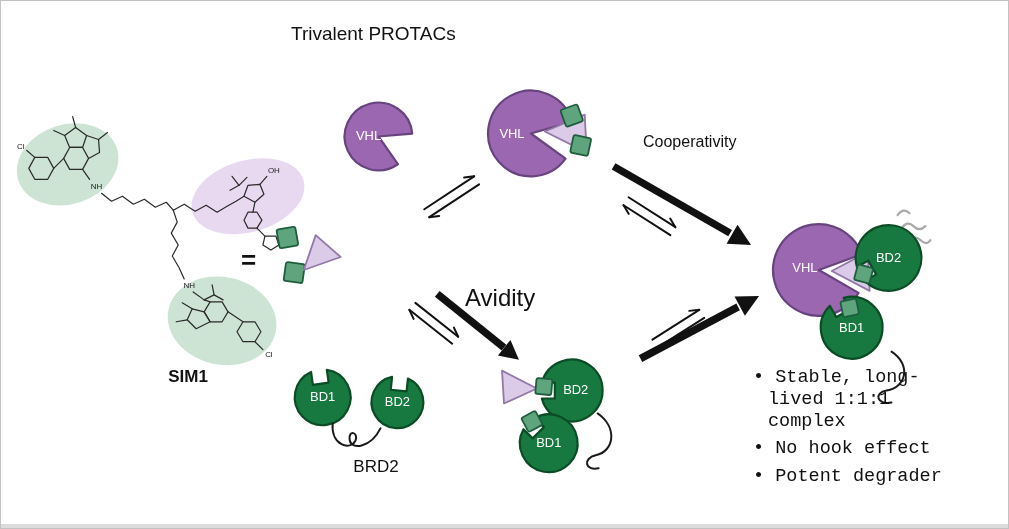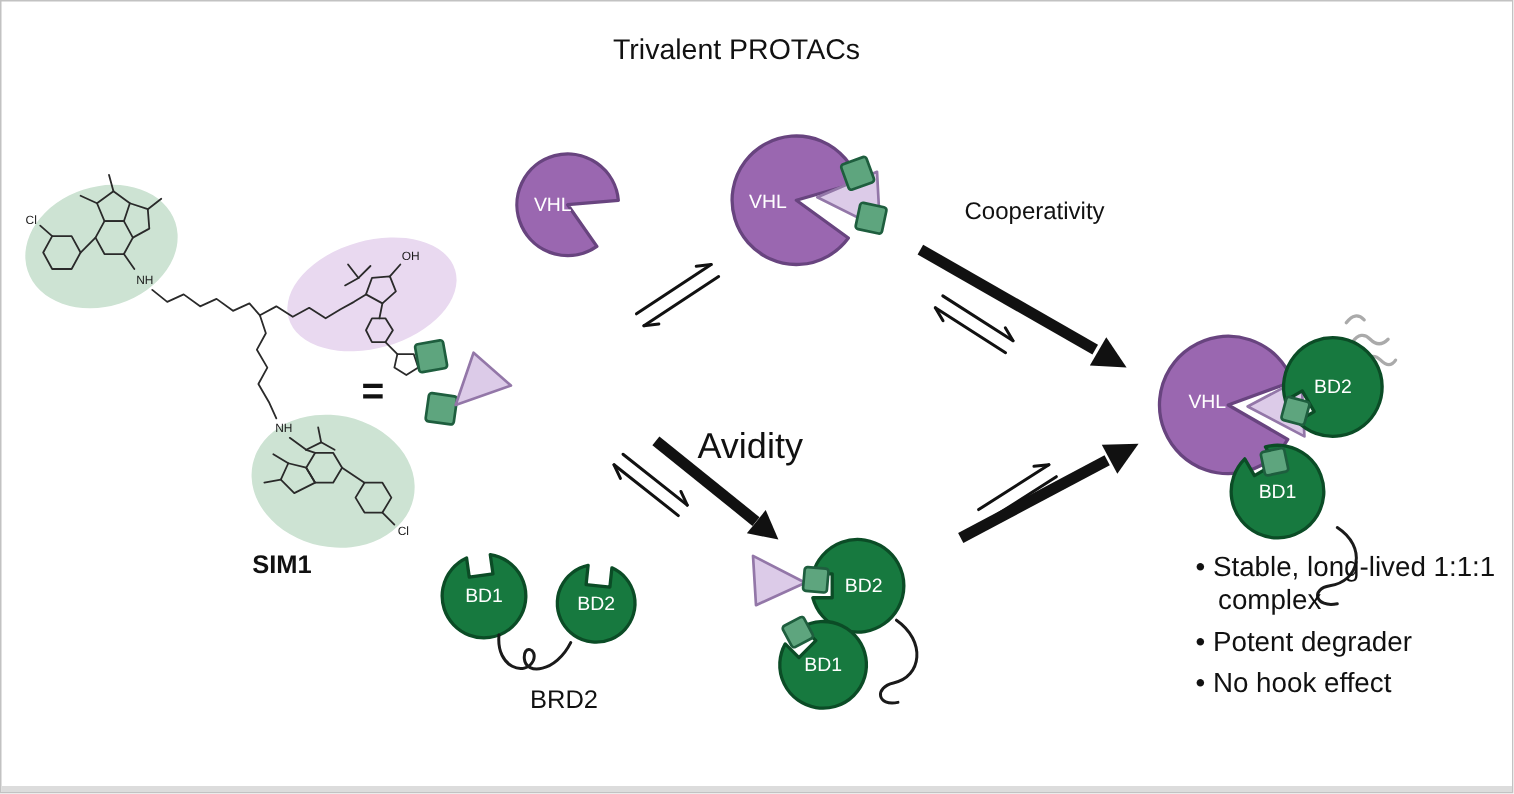--- a/index.html
+++ b/index.html
@@ -25,31 +25,31 @@
   .tri   { fill:var(--lilac,#dccbe8); stroke:var(--lilac-dark,#9377a8); stroke-width:1.8; stroke-linejoin:round; }
   .squig { stroke:#1a1a1a; stroke-width:2; fill:none; stroke-linecap:round; }
   .harp  { stroke:#111; stroke-width:2; fill:none; stroke-linecap:round; }
   .biga  { stroke:#111; stroke-width:7.5; fill:none; stroke-linecap:butt; }
   .bigh  { fill:#111; stroke:none; }
   .gmk   { stroke:var(--gray-mark,#aaaaaa); stroke-width:2.2; fill:none; stroke-linecap:round; }
   .ptxt  { fill:#ffffff; font-family:"Liberation Sans",sans-serif; font-size:13px; text-anchor:middle; }
   .atxt  { fill:#1a1a1a; font-family:"Liberation Sans",sans-serif; font-size:8px; text-anchor:middle; }
 
   .lbl { position:absolute; white-space:nowrap; }
-  #title-label        { left:290px; top:22px;  width:400px; text-align:center; font-size:19px; white-space:nowrap; }
+  #title-label        { left:290px; top:22px;  width:400px; font-size:19px; white-space:nowrap; }
   #equals-label       { left:240px; top:244px; font-size:26px; font-weight:600; }
   #sim1-label         { left:132px; top:366px; width:110px; text-align:center; font-size:17px; font-weight:bold; }
   #brd2-label         { left:320px; top:456px; width:110px; text-align:center; font-size:17px; font-weight:normal; }
   #avidity-label      { left:464px; top:283px; font-size:24px; }
   #cooperativity-label{ left:642px; top:132px; font-size:16px; }
 
   #bullet-list {
-    position:absolute; left:796px; top:366px; width:200px;
+    position:absolute; left:752px; top:366px; width:200px;
     list-style:none; margin:0; padding:0;
-    font-size:18.5px; line-height:1.18;
+    font-size:18.5px; line-height:1.18;font-family:Liberation Mono, monospace;
   }
   #bullet-list li { padding-left:15px; text-indent:-15px; margin-bottom:6px; }
   #bullet-list li::before { content:"• "; }
 
   #bottom-strip { position:absolute; left:0; right:0; bottom:0; height:4px; background:#dcdcdc; }
 </style>
 </head>
 <body>
 
 <div id="frame">
@@ -209,18 +209,18 @@
 
   <div class="lbl" id="title-label">Trivalent PROTACs</div>
   <div class="lbl" id="equals-label">=</div>
   <div class="lbl" id="sim1-label">SIM1</div>
   <div class="lbl" id="brd2-label">BRD2</div>
   <div class="lbl" id="avidity-label">Avidity</div>
   <div class="lbl" id="cooperativity-label">Cooperativity</div>
 
   <ul id="bullet-list">
     <li>Stable, long-lived 1:1:1 complex</li>
+    <li>No hook effect</li>
     <li>Potent degrader</li>
-    <li>No hook effect</li>
   </ul>
 
   <div id="bottom-strip"></div>
 </div>
 
 </body></html>

